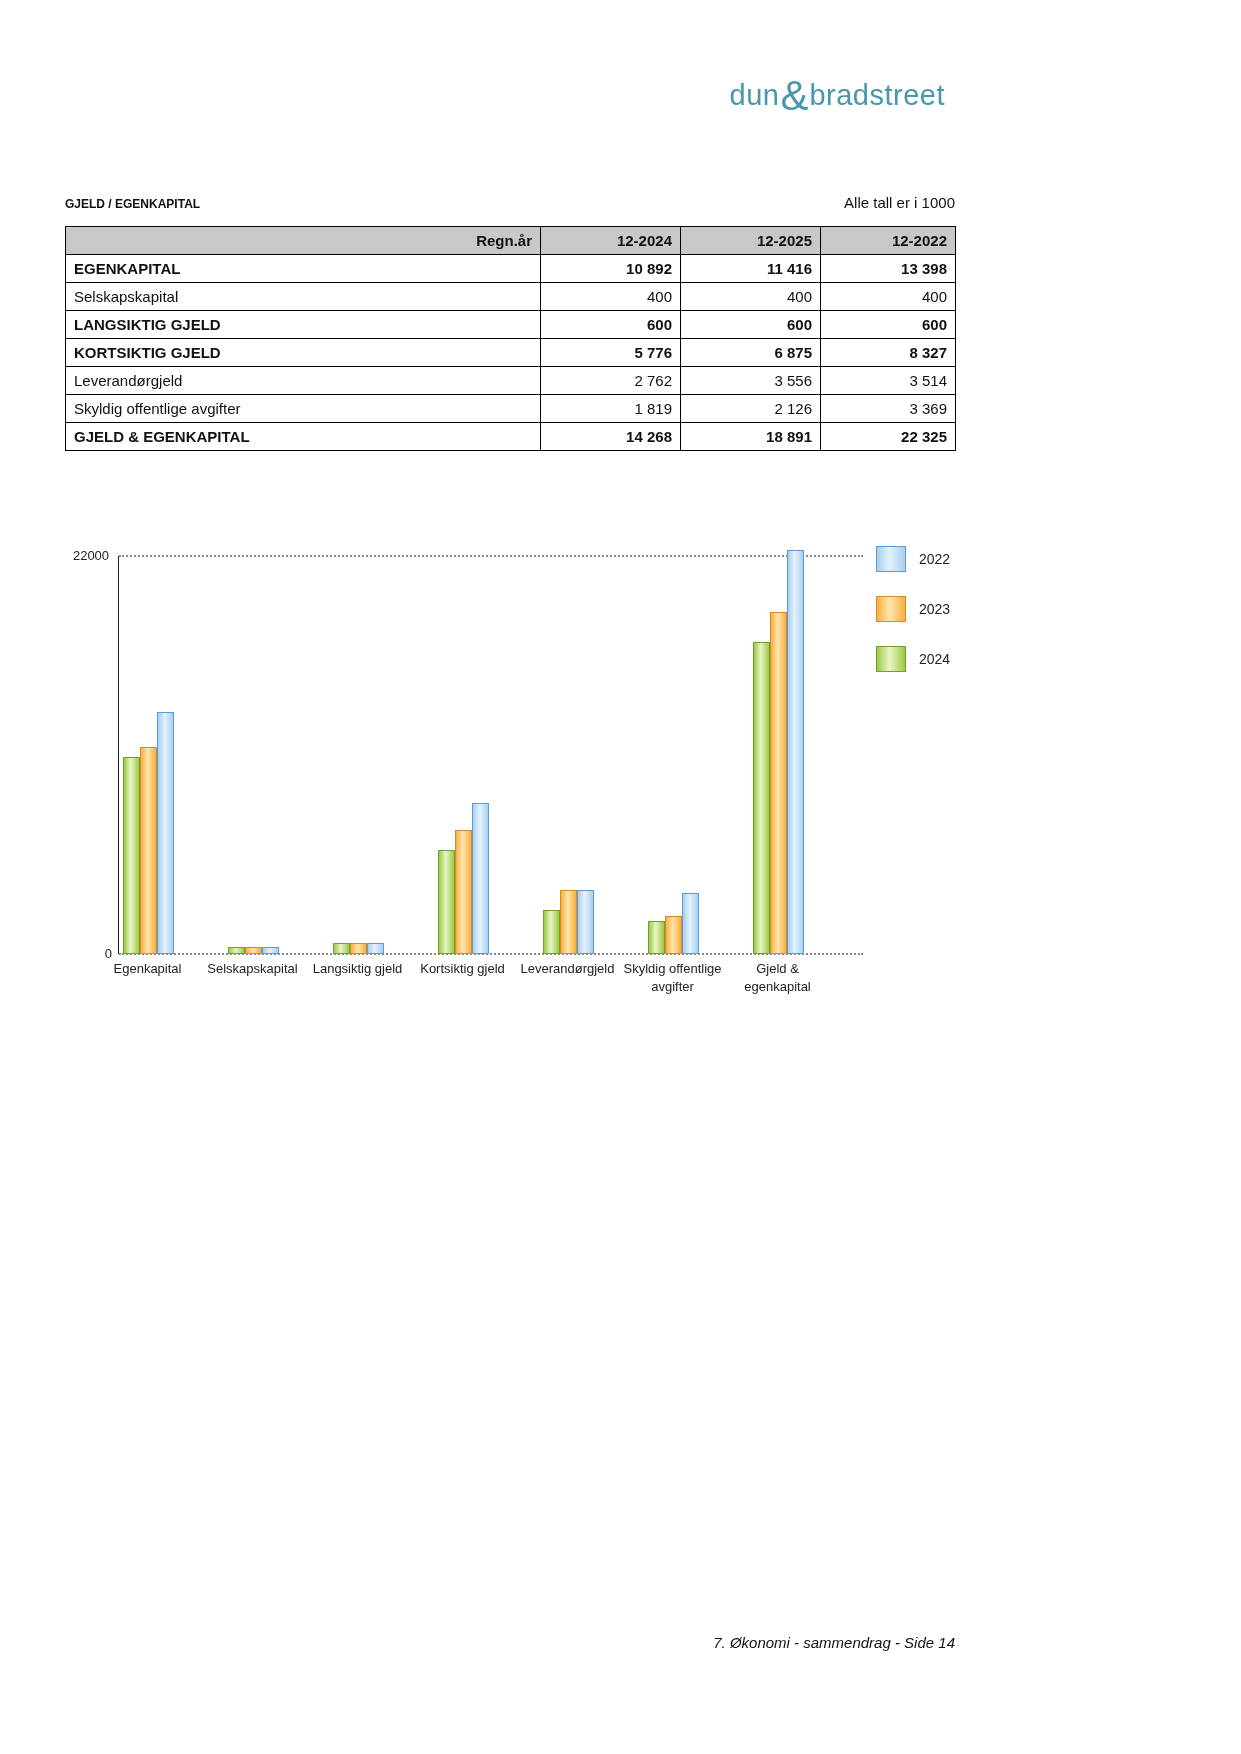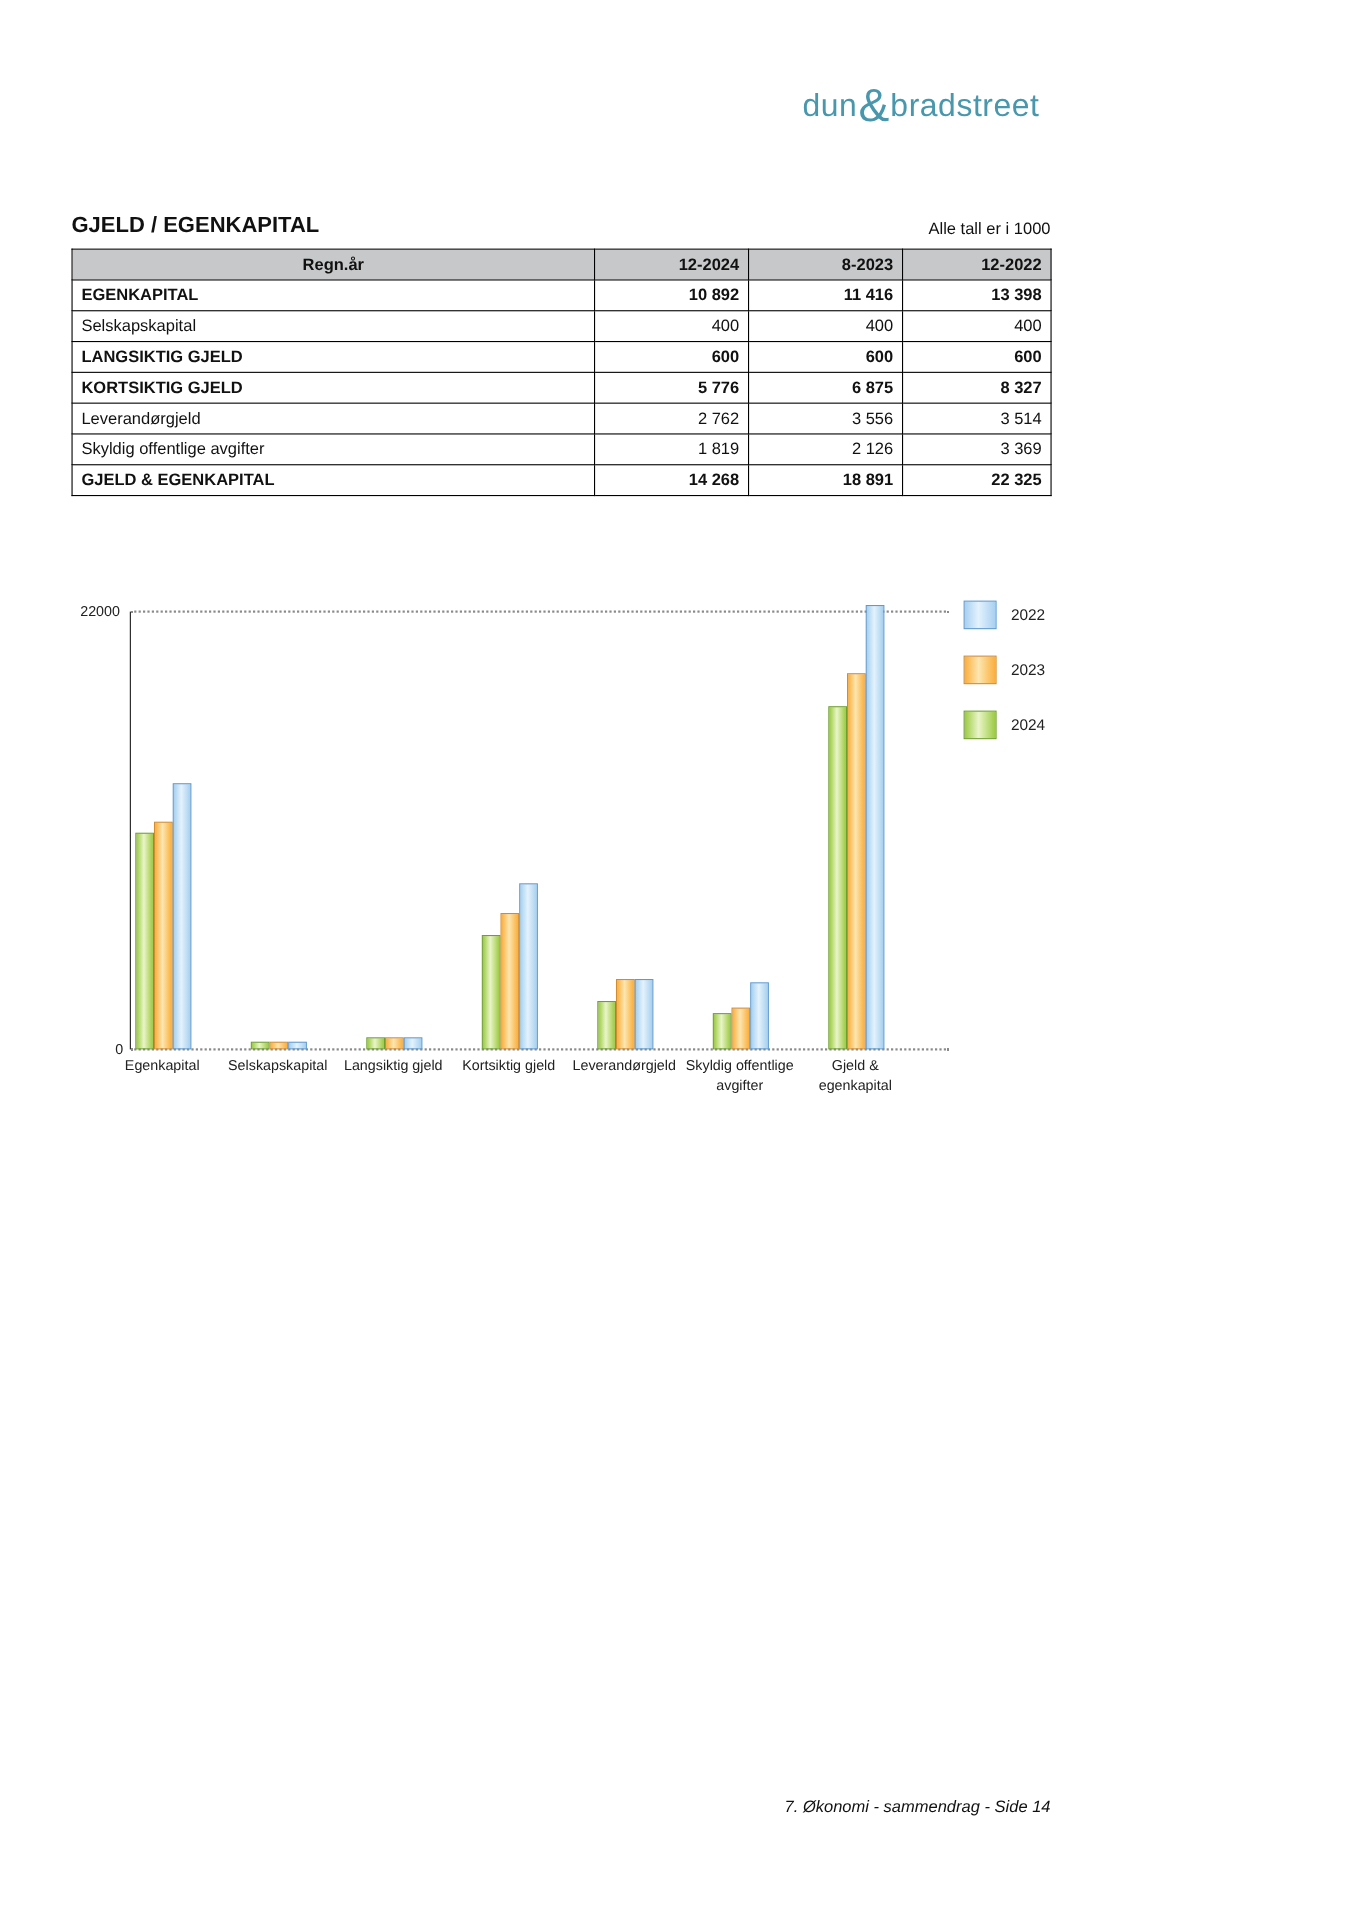--- a/index.html
+++ b/index.html
@@ -10,28 +10,28 @@
 
   
   .logo { position:absolute; top:70px; right:296px; color:#4897ad; white-space:nowrap; line-height:1; }
   .logo-dun  { font-size:29px; letter-spacing:0.5px; vertical-align:baseline; }
   .logo-amp  { font-size:42px; font-weight:400; margin:0 1px; position:relative; top:5px; }
   .logo-brad { font-size:29px; letter-spacing:0.5px; vertical-align:baseline; }
 
   
   .section-head { position:absolute; left:65px; top:194px; width:890px;
                   display:flex; justify-content:space-between; align-items:flex-end; }
-  .sec-title { font-size:20px; font-weight:bold; }
+  .sec-title { font-size:12px; font-weight:bold; }
   .sec-note  { font-size:15px; }
 
   
   .fin-table { position:absolute; left:65px; top:226px; width:890px;
                border-collapse:collapse; font-size:15px; table-layout:fixed; }
   .fin-table th, .fin-table td { border:1px solid #000; height:28px; padding:2px 8px; overflow:hidden; }
-  .fin-table thead th { background:#c7c8ca; font-weight:bold; text-align:center; }
+  .fin-table thead th { background:#c7c8ca; font-weight:bold; text-align:right; }
   .fin-table thead th.num { text-align:right; }
   .fin-table td.num { text-align:right; }
   .fin-table tr.bold td { font-weight:bold; }
 
   
   .chart { position:absolute; left:70px; top:546px; width:1010px; height:470px; }
   .plot  { position:absolute; left:48px; top:10px; width:745px; height:398px;
            border-left:1px solid #1a1a1a; }
   .plot::before { content:""; position:absolute; left:0; right:0; top:-1px;
                   border-top:2px dotted #8a8a8a; z-index:0; }
@@ -78,21 +78,21 @@
     <colgroup>
       <col style="width:475px">
         <col style="width:140px">
         <col style="width:140px">
         <col style="width:135px">
     </colgroup>
     <thead>
       <tr>
         <th class="lab">Regn.år</th>
         <th class="num">12-2024</th>
-        <th class="num">8-2023</th>
+        <th class="num">12-2025</th>
         <th class="num">12-2022</th>
       </tr>
     </thead>
     <tbody>
       <tr class="bold">
         <td>EGENKAPITAL</td>
         <td class="num">10 892</td>
         <td class="num">11 416</td>
         <td class="num">13 398</td>
       </tr>

